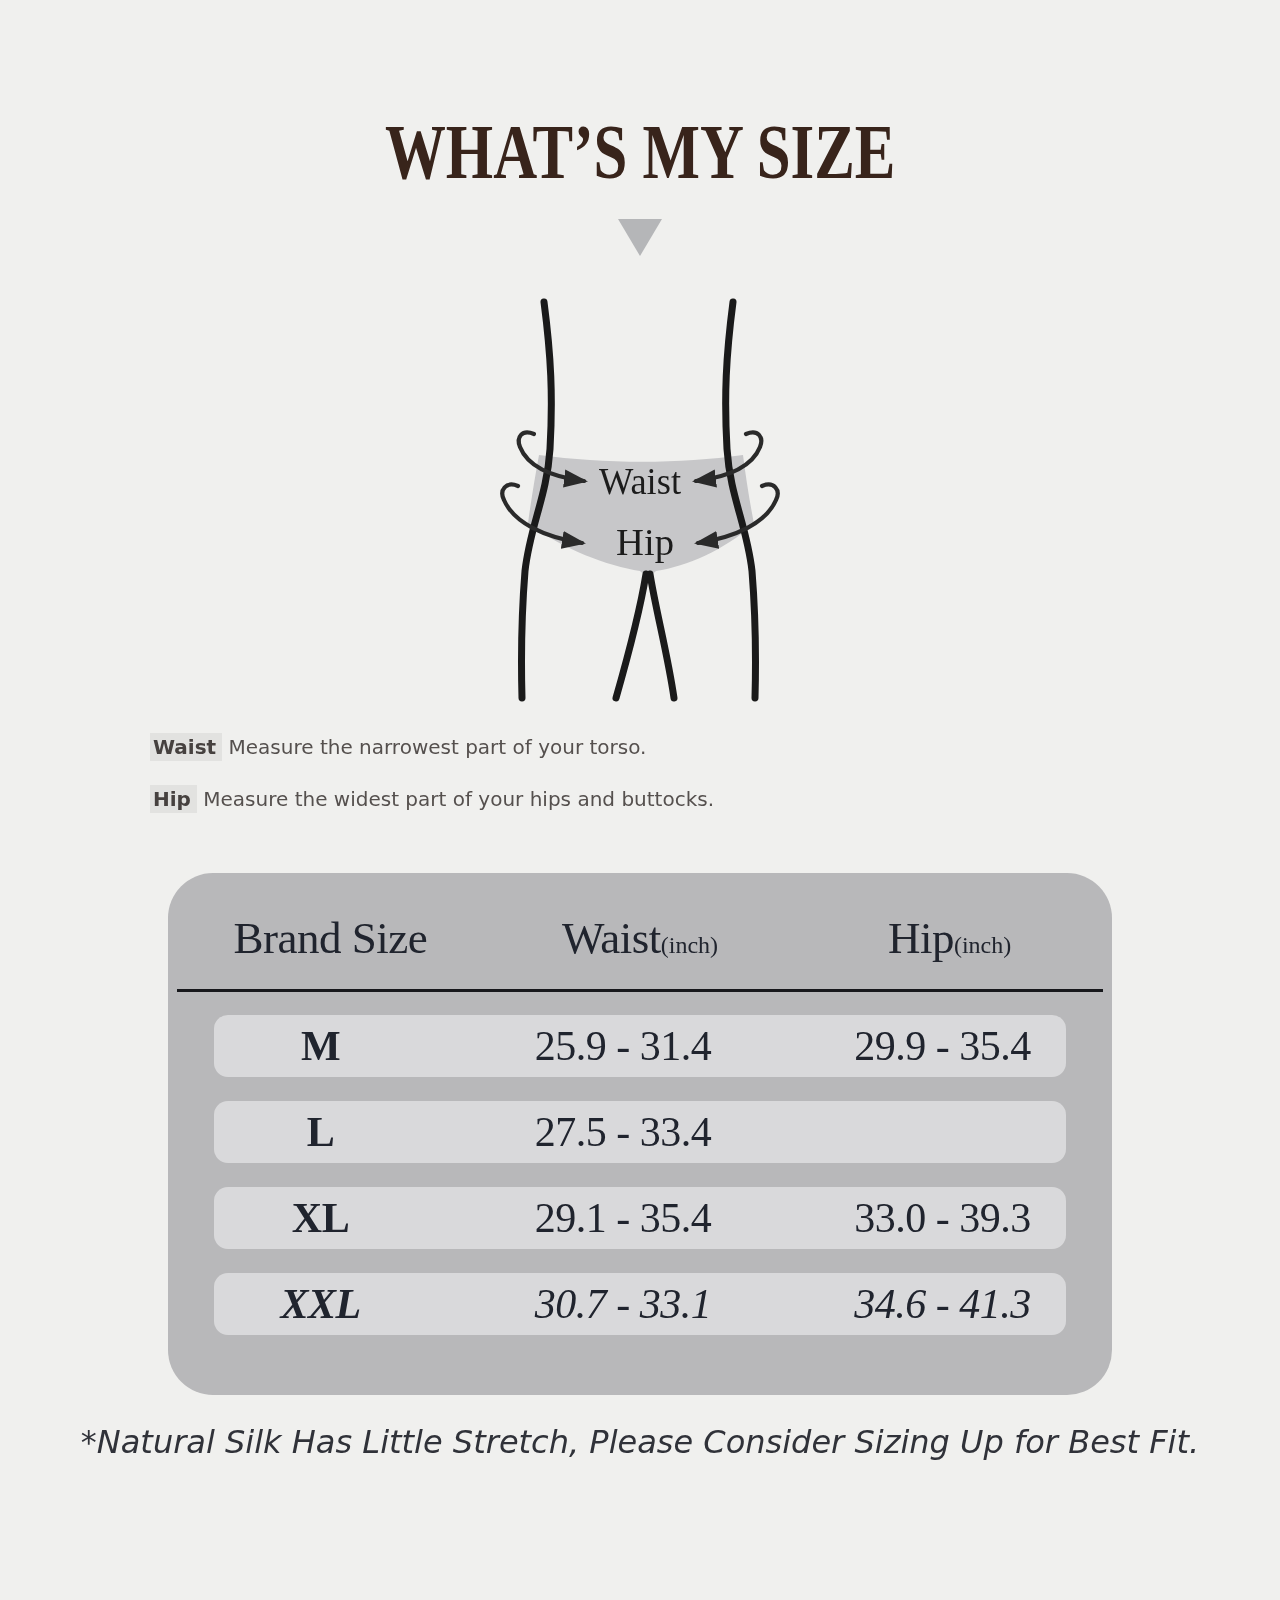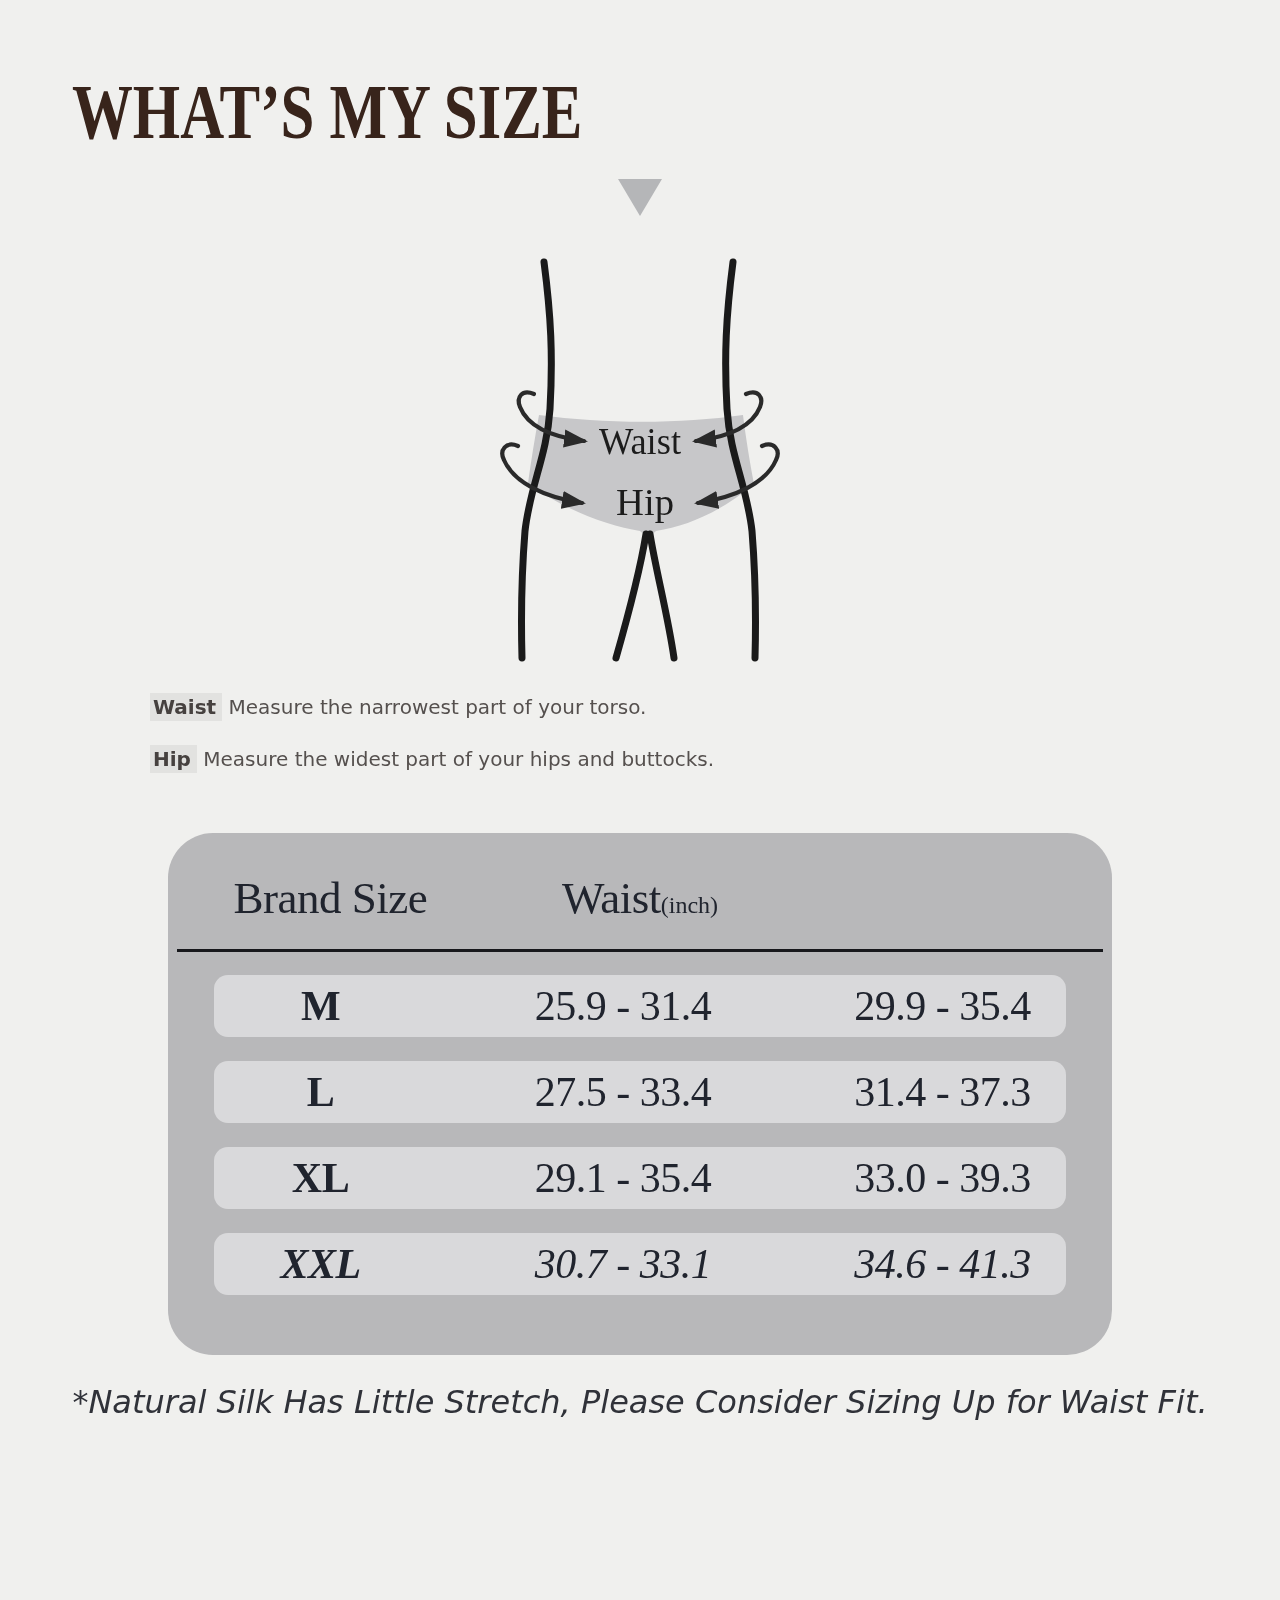--- a/index.html
+++ b/index.html
@@ -20,21 +20,21 @@
   * { margin: 0; padding: 0; box-sizing: border-box; }
   html, body { width: 1280px; }
   body { font-family: "Liberation Serif", "DejaVu Serif", serif; }
   .page {
     position: relative;
     width: 1280px;
     height: 1600px;
     background: var(--page-bg);
     overflow: hidden;
   }
-  .title-wrap { padding-top: 72px; }
+  .title-wrap { text-align: center; padding-top: 112px; }
   .page-title {
     display: inline-block;
     font-size: 78px;
     line-height: 80px;
     font-weight: 700;
     color: var(--title-color);
     letter-spacing: 0px;
     transform: scaleX(0.78);
     transform-origin: center;
     white-space: nowrap;
@@ -183,41 +183,41 @@
     <div class="instr-line">
       <span class="instr-term">Hip</span>
       <span class="instr-text">Measure the widest part of your hips and buttocks.</span>
     </div>
   </div>
 
   <div class="size-table">
     <div class="t-head">
       <div class="cell"><span>Brand Size</span><span class="unit"></span></div>
       <div class="cell"><span>Waist</span><span class="unit">(inch)</span></div>
+      <div class="cell"><span>Hip</span><span class="unit">(inch)</span></div>
     </div>
     <div class="divider"></div>
     <div class="t-rows">
         <div class="t-row">
     <div class="cell size">M</div>
     <div class="cell">25.9 - 31.4</div>
     <div class="cell">29.9 - 35.4</div>
   </div>
         <div class="t-row">
     <div class="cell size">L</div>
     <div class="cell">27.5 - 33.4</div>
-    <div class="cell">31.4 - 37.3</div>
   </div>
         <div class="t-row">
     <div class="cell size">XL</div>
     <div class="cell">29.1 - 35.4</div>
     <div class="cell">33.0 - 39.3</div>
   </div>
         <div class="t-row">
     <div class="cell size">XXL</div>
     <div class="cell">30.7 - 33.1</div>
     <div class="cell">34.6 - 41.3</div>
   </div>
       </div>
   </div>
 
-  <div class="footnote">*Natural Silk Has Little Stretch, Please Consider Sizing Up for Waist Fit.</div>
+  <div class="footnote">*Natural Silk Has Little Stretch, Please Consider Sizing Up for Best Fit.</div>
 
 </div>
 
 </body></html>

